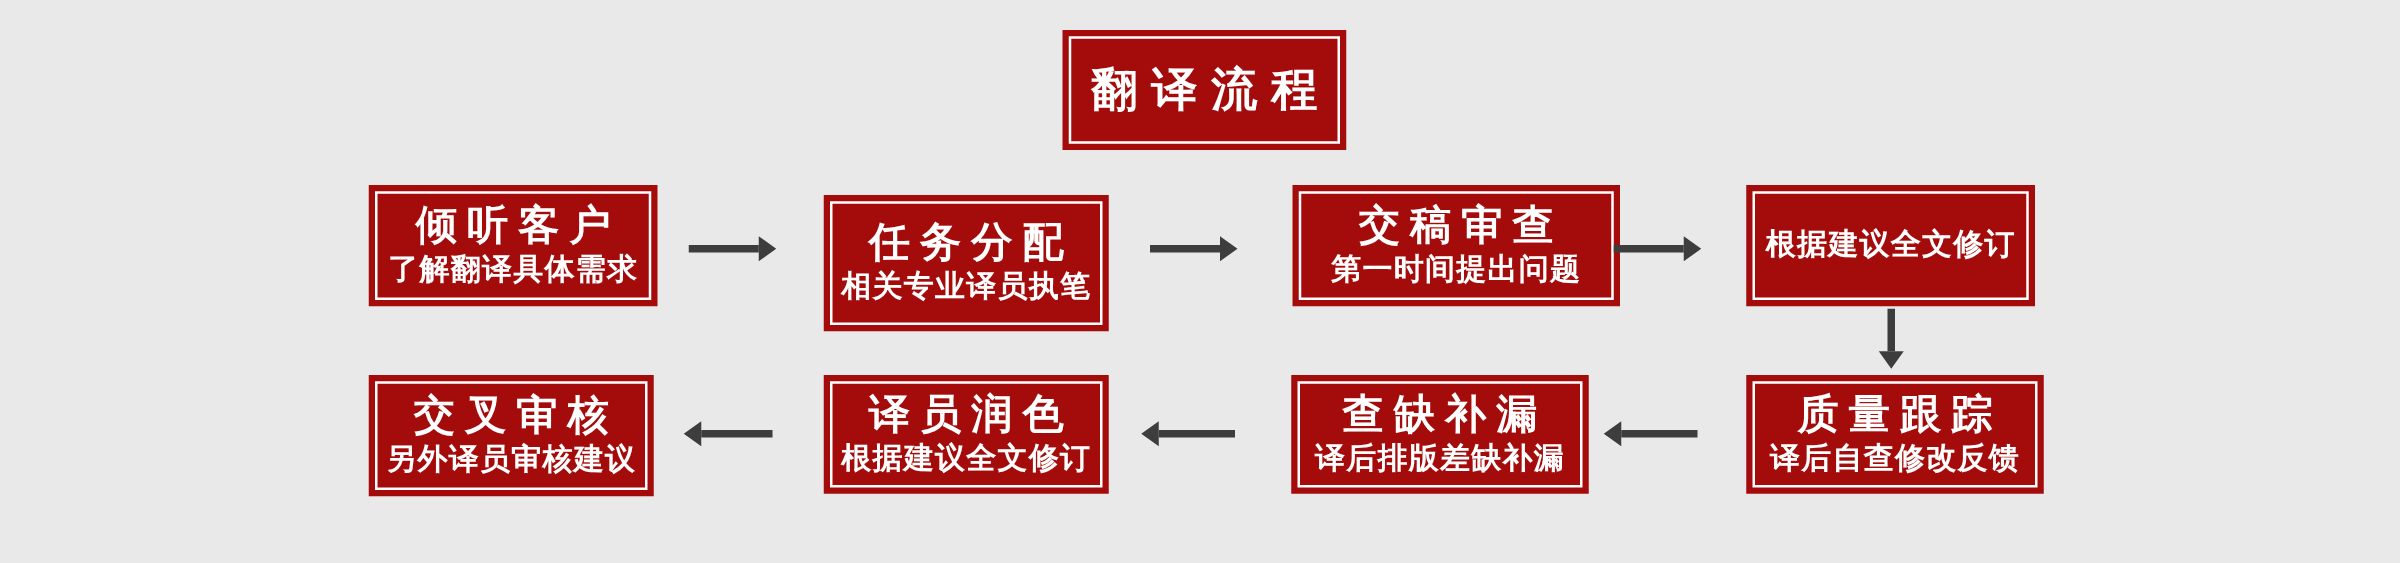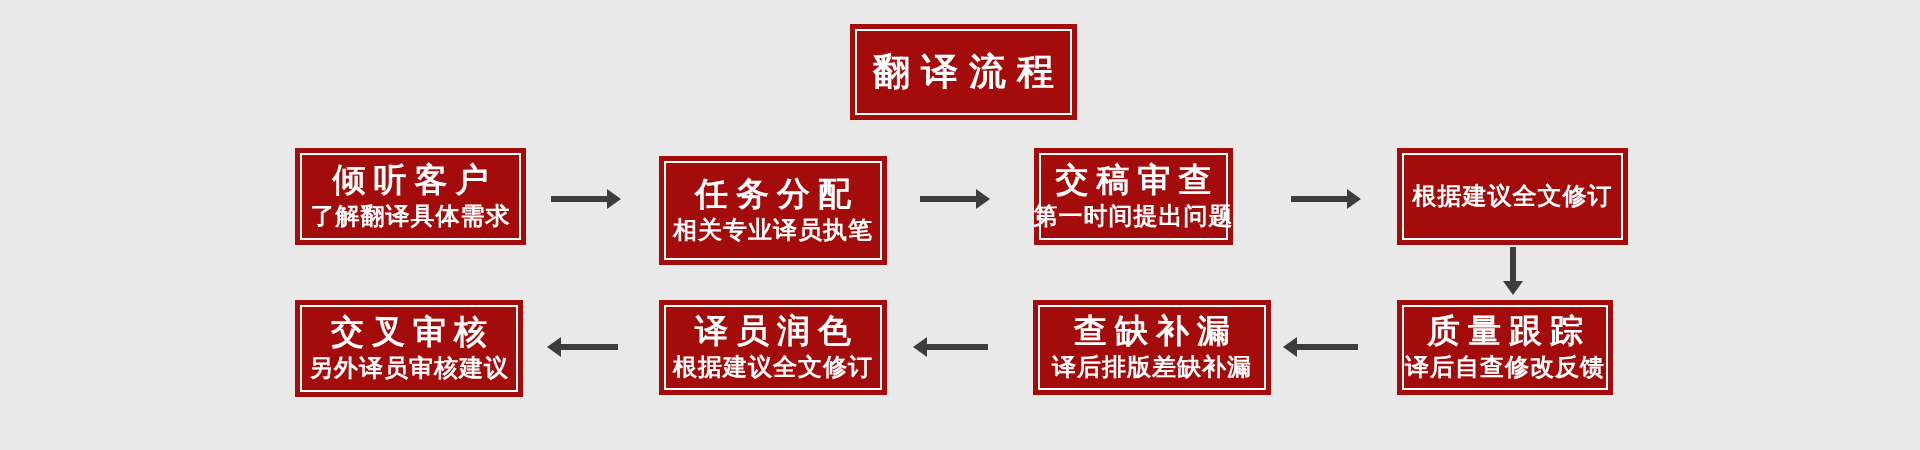--- a/index.html
+++ b/index.html
@@ -105,40 +105,40 @@
   <div class="box" style="left:659px; top:156px; width:228px; height:109px;">
     <div class="box-title">任务分配</div>
     <div class="box-subtitle">相关专业译员执笔</div>
   </div>
 
   <div class="arrow-h" style="left:920px; top:189px; width:70px;">
     <div class="shaft-h"></div>
     <div class="head-right"></div>
   </div>
 
-  <div class="box" style="left:1034px; top:148px; width:199px; height:97px;">
+  <div class="box" style="left:1034px; top:148px; width:262px; height:97px;">
     <div class="box-title">交稿审查</div>
     <div class="box-subtitle">第一时间提出问题</div>
   </div>
 
   <div class="arrow-h" style="left:1291px; top:189px; width:70px;">
     <div class="shaft-h"></div>
     <div class="head-right"></div>
   </div>
 
   <div class="box" style="left:1397px; top:148px; width:231px; height:97px;">
     <div class="box-subtitle">根据建议全文修订</div>
   </div>
 
   <div class="arrow-v" style="left:1503px; top:247px; height:48px;">
     <div class="shaft-v"></div>
     <div class="head-down"></div>
   </div>
 
-  <div class="box" style="left:1397px; top:300px; width:216px; height:95px;">
+  <div class="box" style="left:1397px; top:300px; width:238px; height:95px;">
     <div class="box-title">质量跟踪</div>
     <div class="box-subtitle">译后自查修改反馈</div>
   </div>
 
   <div class="arrow-h" style="left:1283px; top:337px; width:75px;">
     <div class="head-left"></div>
     <div class="shaft-h"></div>
   </div>
 
   <div class="box" style="left:1033px; top:300px; width:238px; height:95px;">

